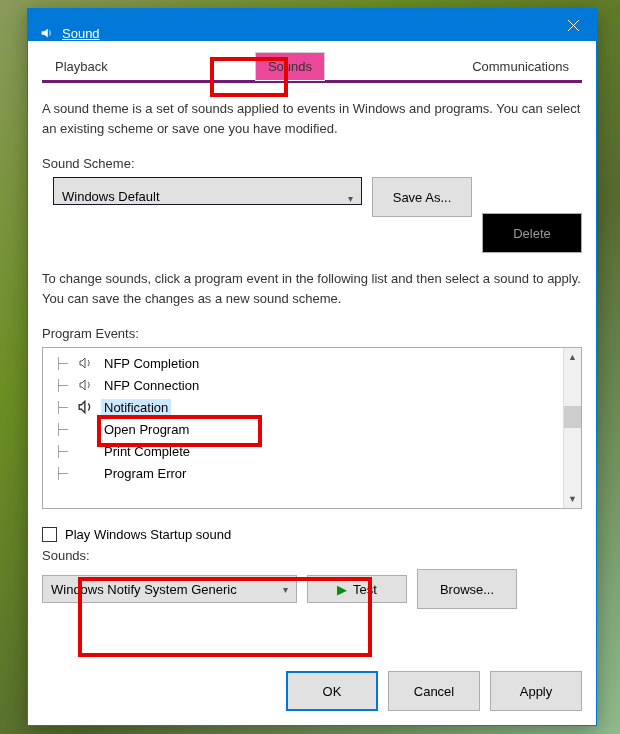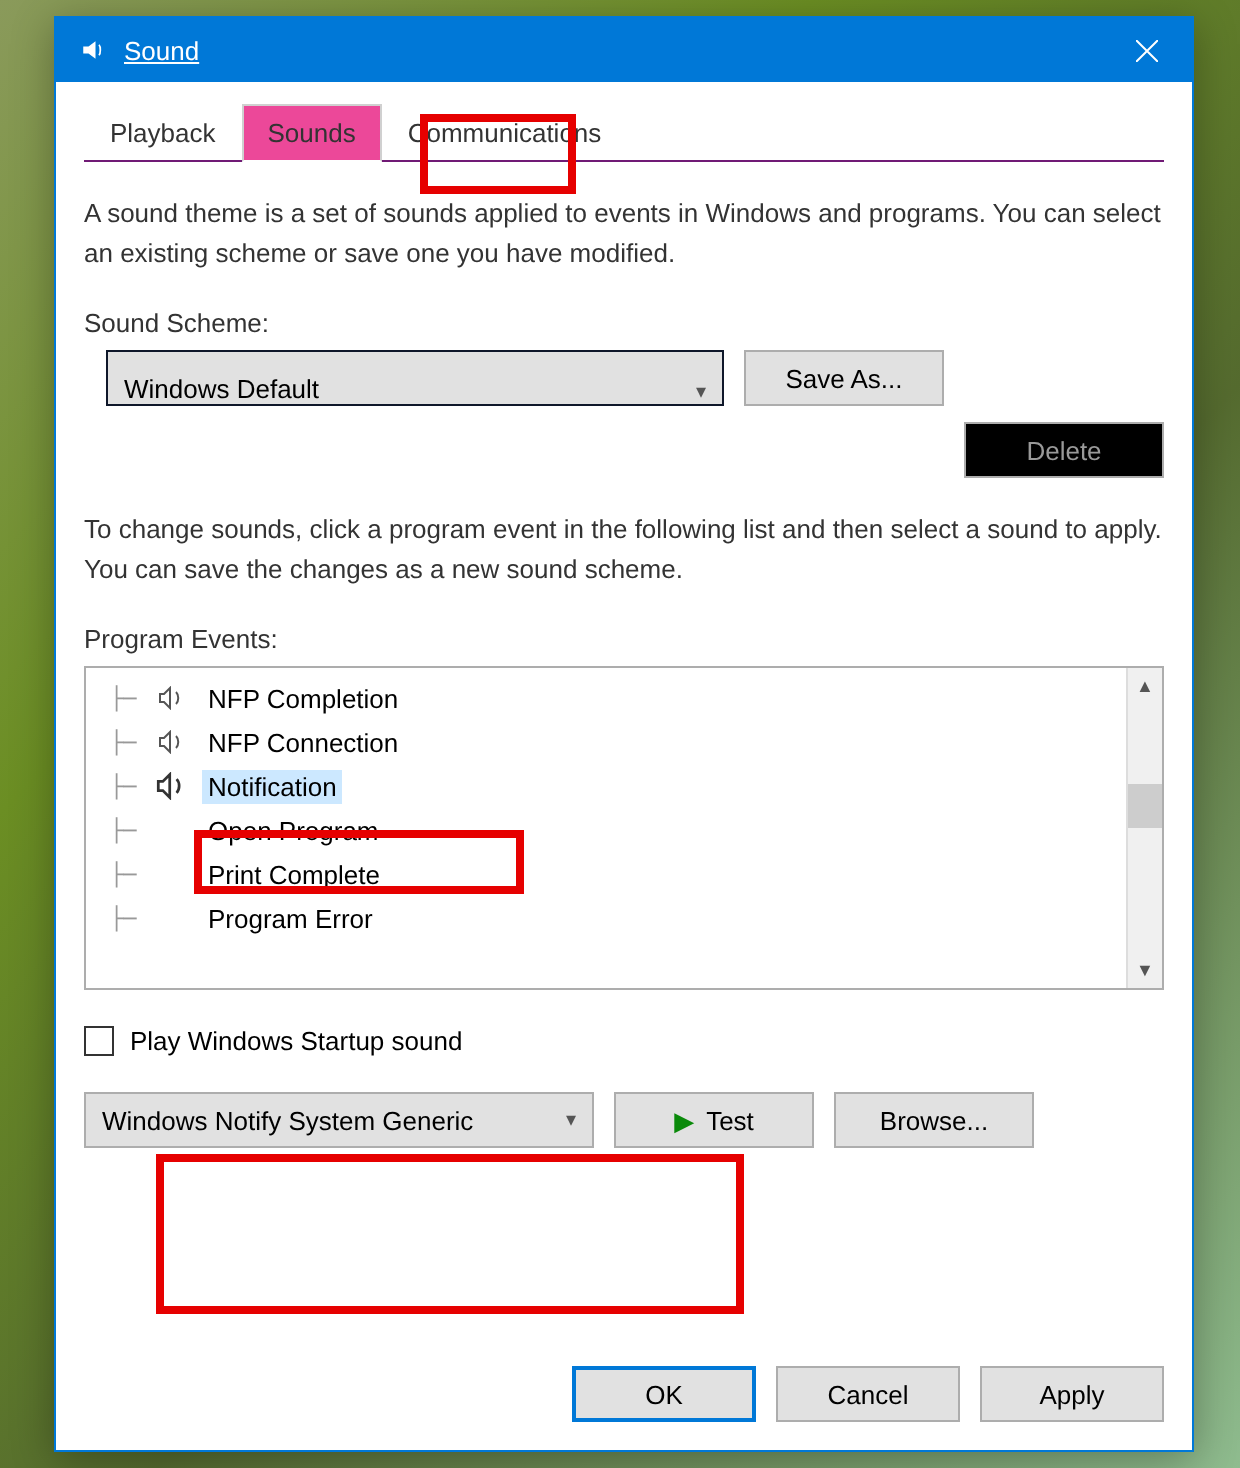--- a/index.html
+++ b/index.html
@@ -20,21 +20,21 @@
       height: 718px;
       background: #fff;
       border: 1px solid #0078d7;
       box-shadow: 0 4px 20px rgba(0,0,0,0.3);
     }
     .titlebar {
       background: #0078d7;
       color: #fff;
       height: 32px;
       display: flex;
-      align-items: center;
+      align-items: flex-end;
       padding-left: 10px;
       text-decoration: underline;
     }
     .titlebar-icon {
       width: 16px;
       height: 16px;
       margin-right: 8px;
       display: flex;
       align-items: center;
       justify-content: center;
@@ -50,22 +50,23 @@
       align-items: center;
       justify-content: center;
       color: #fff;
       font-size: 14px;
     }
     .content {
       padding: 10px 14px 14px 14px;
     }
     .tabs {
       display: flex;
-      border-bottom: 1px solid #701a75;
+      border-bottom: 3px solid #701a75;
       margin-bottom: 16px;
+      justify-content: space-between;
     }
     .tab {
       padding: 6px 12px;
       font-size: 13px;
       color: #333;
       border: 1px solid transparent;
       border-bottom: none;
       cursor: pointer;
       position: relative;
       top: 1px;
@@ -104,21 +105,21 @@
       margin-left: 11px;
     }
     .dropdown-arrow {
       position: absolute;
       right: 8px;
       font-size: 10px;
       color: #555;
     }
     .btn {
       width: 100px;
-      height: 28px;
+      height: 40px;
       border: 1px solid #adadad;
       background: #e1e1e1;
       display: flex;
       align-items: center;
       justify-content: center;
       font-size: 13px;
       cursor: pointer;
     }
     .btn.disabled {
       color: #999;
@@ -189,21 +190,21 @@
       position: absolute;
       width: 100%;
       height: 22px;
       top: 40px;
       background: #cdcdcd;
     }
     .checkbox-row {
       display: flex;
       align-items: center;
       gap: 8px;
-      margin-bottom: 18px;
+      margin-bottom: 6px;
       font-size: 13px;
     }
     .checkbox {
       width: 15px;
       height: 15px;
       border: 1px solid #333;
       background: #fff;
     }
     .sounds-section {
       position: relative;
@@ -353,20 +354,21 @@
         <div class="scroll-btn">▼</div>
       </div>
     </div>
 
     <div class="checkbox-row">
       <div class="checkbox"></div>
       <span>Play Windows Startup sound</span>
     </div>
 
     <div class="sounds-section">
+      <div class="label">Sounds:</div>
       <div class="sounds-row">
         <div class="sounds-dropdown">
           <span>Windows Notify System Generic</span>
           <span class="dropdown-arrow">▾</span>
         </div>
         <div class="test-btn">
           <span class="play-icon">▶</span>
           <span>Test</span>
         </div>
         <div class="btn">Browse...</div>

